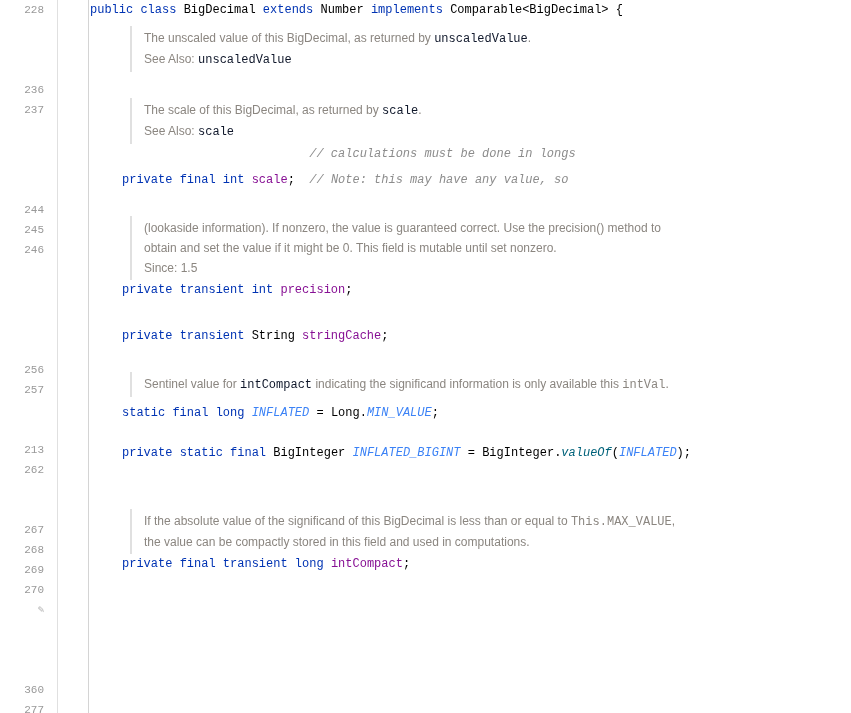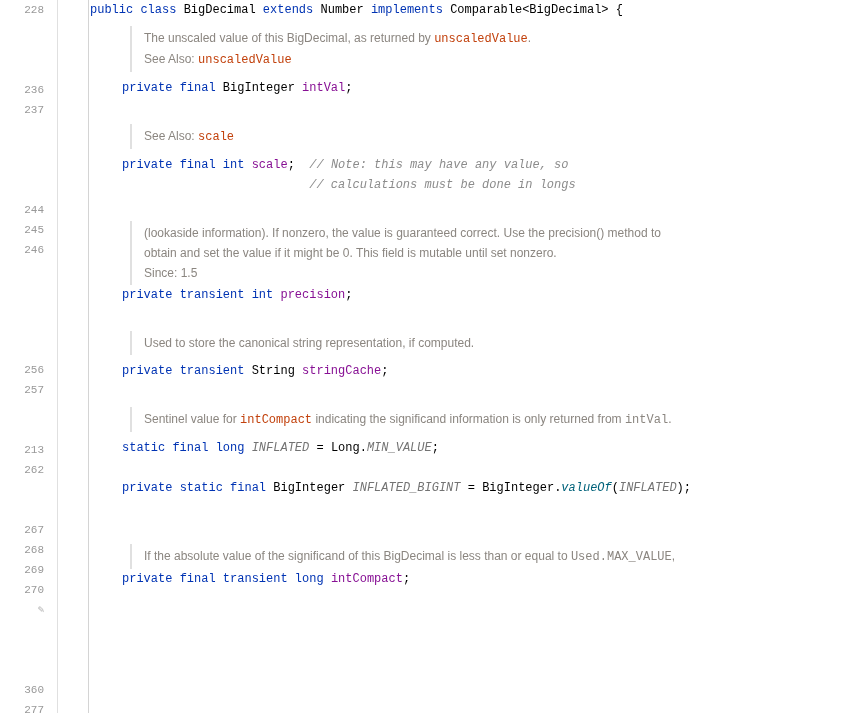--- a/index.html
+++ b/index.html
@@ -73,23 +73,23 @@
       height: 20px;
       line-height: 20px;
       font-size: 12px;
       white-space: pre;
     }
     .code-line.indent1 { padding-left: 32px; }
     .code-line.indent0 { padding-left: 0; }
     .kw { color: #0033b3; font-weight: normal; }
     .type { color: #000000; }
     .ident { color: #871094; }
-    .link-code { color: #c2410c; font-family: Consolas, 'Courier New', monospace; font-size: 12px; }
+    .link-code { color: #0f172a; font-family: Consolas, 'Courier New', monospace; font-size: 12px; }
     .comment-inline { color: #8c8c8c; font-style: italic; }
-    .italic-const { color: #737373; font-style: italic; }
+    .italic-const { color: #3b82f6; font-style: italic; }
     .italic-method { color: #00627a; font-style: italic; text-align: right; }
     .punct { color: #000000; }
     .edit-icon {
       color: #b0b0b0;
       font-size: 11px;
       height: 20px;
       line-height: 20px;
     }
   </style>
 </head>
@@ -139,59 +139,57 @@
   <div class="code-content">
     <div class="left-margin"></div>
 
     <div class="code-line indent0"><span class="kw">public</span> <span class="kw">class</span> <span class="type">BigDecimal</span> <span class="kw">extends</span> <span class="type">Number</span> <span class="kw">implements</span> <span class="type">Comparable&lt;BigDecimal&gt;</span><span class="punct"> {</span></div>
 
     <div class="comment-block" style="margin-top:6px;">
       <div><span>The unscaled value of this BigDecimal, as returned by </span><span class="link-code">unscaledValue</span><span>.</span></div>
       <div><span>See Also: </span><span class="link-code">unscaledValue</span></div>
     </div>
 
-    <div class="code-line indent1" style="margin-top:6px;"><span class="kw">private</span> <span class="kw">final</span> <span class="type">BigInteger</span> <span class="ident">intVal</span><span class="punct">;</span></div>
     <div class="code-line indent1"></div>
 
     <div class="comment-block" style="margin-top:6px;">
+      <div><span>The scale of this BigDecimal, as returned by </span><span class="link-code">scale</span><span>.</span></div>
       <div><span>See Also: </span><span class="link-code">scale</span></div>
     </div>
 
+    <div class="code-line indent1"><span class="comment-inline">                          // calculations must be done in longs</span></div>
     <div class="code-line indent1" style="margin-top:6px;"><span class="kw">private</span> <span class="kw">final</span> <span class="kw">int</span> <span class="ident">scale</span><span class="punct">;</span><span class="comment-inline">  // Note: this may have any value, so</span></div>
-    <div class="code-line indent1"><span class="comment-inline">                          // calculations must be done in longs</span></div>
     <div class="code-line indent1"></div>
 
     <div class="comment-block" style="margin-top:6px;">
       <div>(lookaside information). If nonzero, the value is guaranteed correct. Use the precision() method to</div>
       <div>obtain and set the value if it might be 0. This field is mutable until set nonzero.</div>
       <div>Since: 1.5</div>
     </div>
 
     <div class="code-line indent1" style=""><span class="kw">private</span> <span class="kw">transient</span> <span class="kw">int</span> <span class="ident">precision</span><span class="punct">;</span></div>
     <div class="code-line indent1"></div>
 
-    <div class="comment-block" style="margin-top:6px;">
-      <div>Used to store the canonical string representation, if computed.</div>
-    </div>
 
     <div class="code-line indent1" style="margin-top:6px;"><span class="kw">private</span> <span class="kw">transient</span> <span class="type">String</span> <span class="ident">stringCache</span><span class="punct">;</span></div>
     <div class="code-line indent1"></div>
 
     <div class="comment-block" style="margin-top:6px;">
-      <div><span>Sentinel value for </span><span class="link-code">intCompact</span><span> indicating the significand information is only returned from </span><span class="link-code" style="color:#8b8680;">intVal</span><span>.</span></div>
+      <div><span>Sentinel value for </span><span class="link-code">intCompact</span><span> indicating the significand information is only available this </span><span class="link-code" style="color:#8b8680;">intVal</span><span>.</span></div>
     </div>
 
     <div class="code-line indent1" style="margin-top:6px;"><span class="kw">static</span> <span class="kw">final</span> <span class="kw">long</span> <span class="italic-const">INFLATED</span><span class="punct"> = </span><span class="type">Long</span><span class="punct">.</span><span class="italic-const">MIN_VALUE</span><span class="punct">;</span></div>
     <div class="code-line indent1"></div>
 
     <div class="code-line indent1"><span class="kw">private</span> <span class="kw">static</span> <span class="kw">final</span> <span class="type">BigInteger</span> <span class="italic-const">INFLATED_BIGINT</span><span class="punct"> = </span><span class="type">BigInteger</span><span class="punct">.</span><span class="italic-method">valueOf</span><span class="punct">(</span><span class="italic-const">INFLATED</span><span class="punct">)</span><span class="punct">;</span></div>
     <div class="code-line indent1"></div>
     <div class="code-line indent1"></div>
 
     <div class="comment-block" style="margin-top:6px;">
-      <div><span>If the absolute value of the significand of this BigDecimal is less than or equal to </span><span style="font-family: Consolas, 'Courier New', monospace;">Used.MAX_VALUE</span><span>,</span></div>
+      <div><span>If the absolute value of the significand of this BigDecimal is less than or equal to </span><span style="font-family: Consolas, 'Courier New', monospace;">This.MAX_VALUE</span><span>,</span></div>
+      <div>the value can be compactly stored in this field and used in computations.</div>
     </div>
 
     <div class="code-line indent1" style=""><span class="kw">private</span> <span class="kw">final</span> <span class="kw">transient</span> <span class="kw">long</span> <span class="ident">intCompact</span><span class="punct">;</span></div>
     <div class="code-line indent1"></div>
 
   </div>
 </div>
 
 </body></html>

